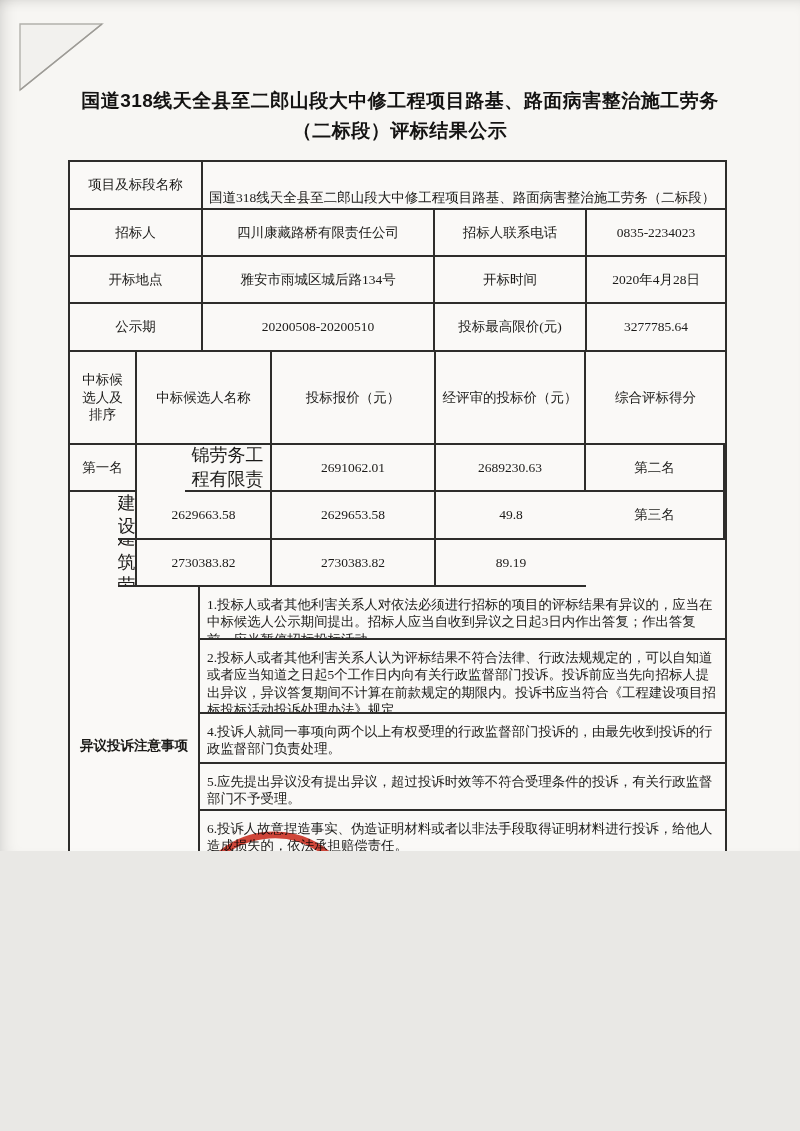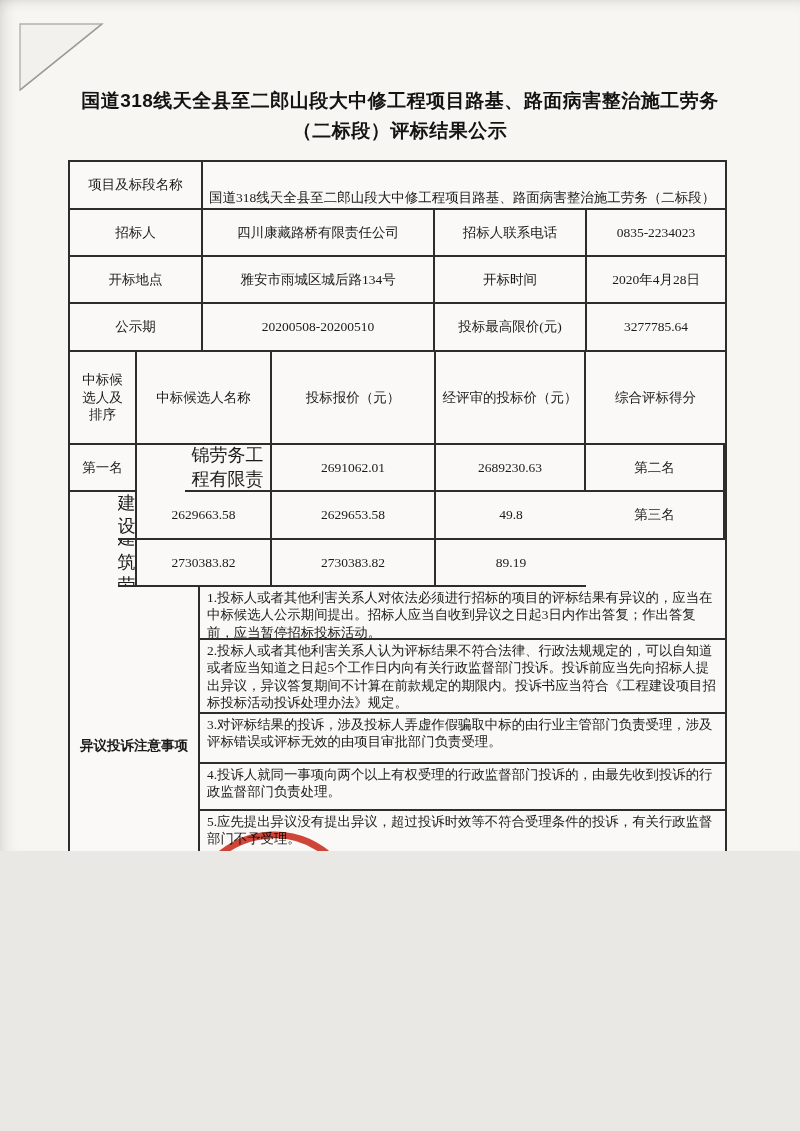--- a/index.html
+++ b/index.html
@@ -50,21 +50,21 @@
     text-align:center;padding:3px 6px;line-height:1.3;
     overflow:hidden;
   }
   .c.rb0{border-right:none;}
   .c.left{justify-content:flex-start;text-align:left;}
   .c.span3{grid-column:2 / 5;margin-top:25px;}
   .name{font-size:18px;margin-left:48px;}
   .noticeLabel{grid-row:1 / 7;font-weight:bold;}
   .noticeItem{
     align-items:flex-start;justify-content:flex-start;text-align:left;
-    padding:2px 7px;line-height:1.3;font-size:13.4px;
+    padding:9px 7px;line-height:1.3;font-size:13.4px;
   }
   .signRow{
     flex:1;display:flex;align-items:center;
     padding-left:4px;box-sizing:border-box;font-size:13.5px;
   }
   
   .seal{
     position:absolute;left:183px;top:821px;
     transform:rotate(-8deg);
     mix-blend-mode:multiply;opacity:.92;
@@ -140,21 +140,20 @@
       <div class="c name">雅安市三佳建筑劳务有限公司</div>
       <div class="c">2730383.82</div>
       <div class="c">2730383.82</div>
       <div class="c rb0">89.19</div>
     </div>
 
     <div class="grid secC">
       <div class="c noticeLabel">异议投诉注意事项</div>
       <div class="c rb0 noticeItem">1.投标人或者其他利害关系人对依法必须进行招标的项目的评标结果有异议的，应当在中标候选人公示期间提出。招标人应当自收到异议之日起3日内作出答复；作出答复前，应当暂停招标投标活动。</div>
       <div class="c rb0 noticeItem">2.投标人或者其他利害关系人认为评标结果不符合法律、行政法规规定的，可以自知道或者应当知道之日起5个工作日内向有关行政监督部门投诉。投诉前应当先向招标人提出异议，异议答复期间不计算在前款规定的期限内。投诉书应当符合《工程建设项目招标投标活动投诉处理办法》规定。</div>
-      <div class="c rb0 noticeItem">3.对评标结果的投诉，涉及投标人弄虚作假骗取中标的由行业主管部门负责受理，涉及评标错误或评标无效的由项目审批部门负责受理。</div>
       <div class="c rb0 noticeItem">4.投诉人就同一事项向两个以上有权受理的行政监督部门投诉的，由最先收到投诉的行政监督部门负责处理。</div>
       <div class="c rb0 noticeItem">5.应先提出异议没有提出异议，超过投诉时效等不符合受理条件的投诉，有关行政监督部门不予受理。</div>
       <div class="c rb0 noticeItem">6.投诉人故意捏造事实、伪造证明材料或者以非法手段取得证明材料进行投诉，给他人造成损失的，依法承担赔偿责任。</div>
     </div>
 
     <div class="secD">
       <div class="signRow">招标人主要负责人签字、盖章</div>
     </div>
 
   </div>

